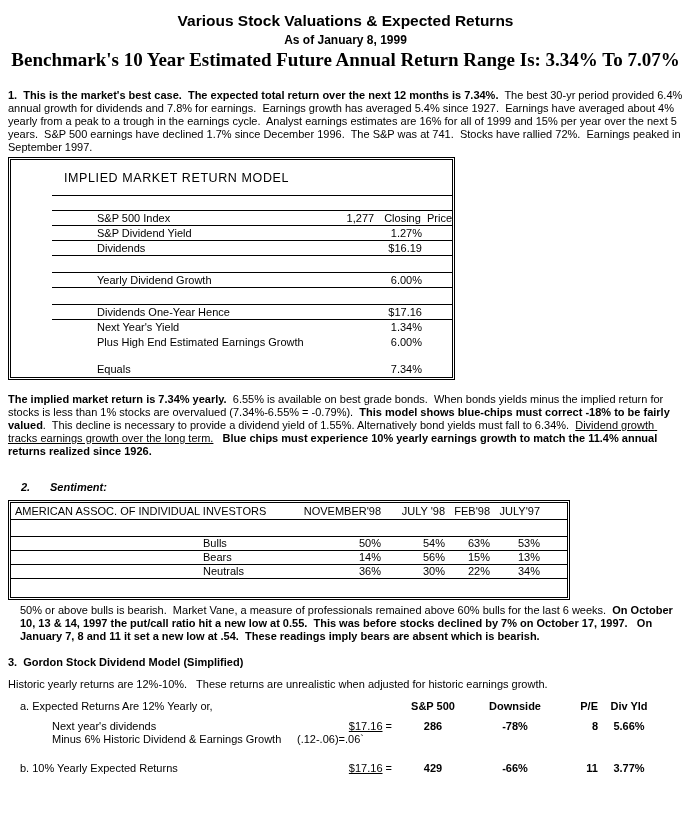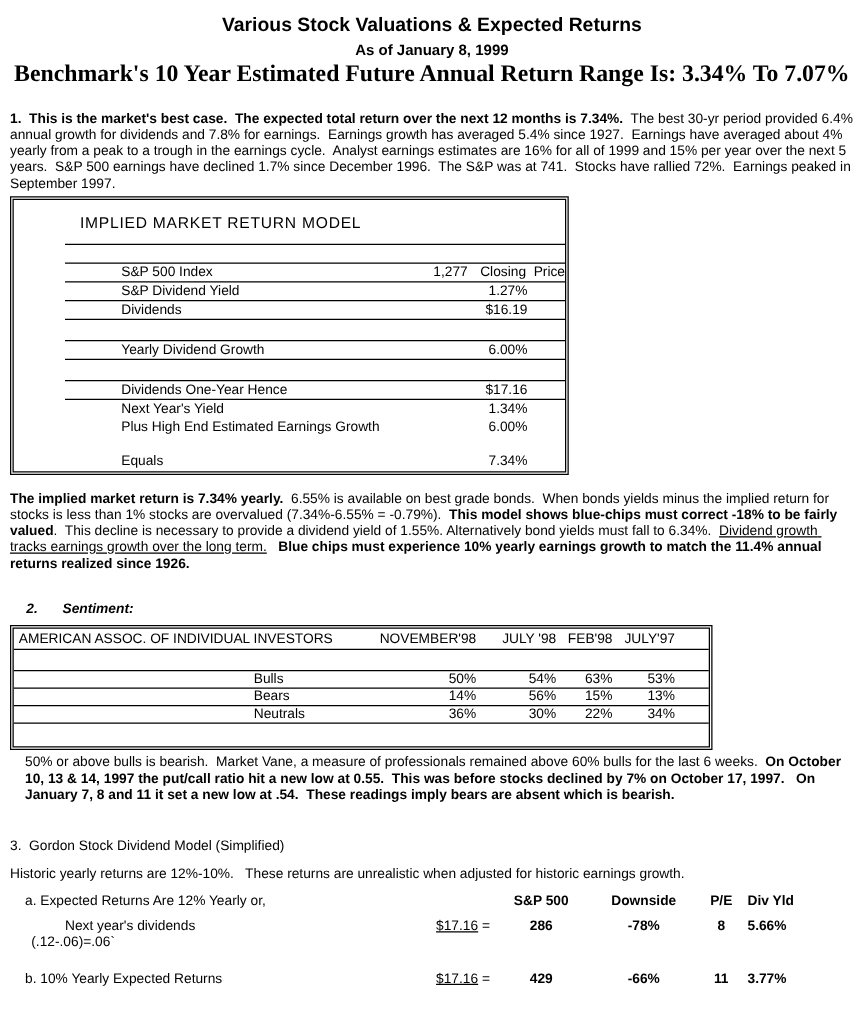--- a/index.html
+++ b/index.html
@@ -42,36 +42,36 @@
     height:14px; line-height:13px; }
   .t2-row.hdr { height:17px; line-height:16px; }
   .t2-row.empty { height:17px; }
   .t2-row.last { height:18px; }
   .t2-row.bb { border-bottom:1px solid #000; }
   .t2-org { padding-left:4px; white-space:nowrap; }
   .t2-name { padding-left:192px; }
   .t2-val { text-align:right; }
 
   .p-sent { margin:4px 8px 0 20px; line-height:13px; white-space:pre-wrap; }
-  .h3 { margin:28px 0 0 8px; font-weight:normal; white-space:pre; }
+  .h3 { margin:13px 0 0 8px; font-weight:bold; white-space:pre; }
   .p-hist { margin:10px 8px 0 8px; line-height:13px; white-space:pre-wrap; }
 
   
   .g-row { display:flex; margin-left:20px; line-height:13px; }
   .g-row.ghead { margin-top:9px; }
   .g-row.l1 { margin-top:7px; }
   .g-row.rb { margin-top:16px; }
   .g-label { width:272px; }
   .g-label .indent { padding-left:32px; display:inline-block; }
   .g-mid { width:100px; text-align:right; white-space:pre; }
   .g-mid.left { text-align:left; padding-left:5px; }
   .g-c1 { width:82px; text-align:center; }
   .g-c2 { width:82px; text-align:center; }
-  .g-c3 { width:42px; text-align:center; }
-  .g-c4 { width:62px; text-align:left; }
+  .g-c3 { width:42px; text-align:right; }
+  .g-c4 { width:62px; text-align:center; }
 </style>
 </head>
 <body>
 
 <div class="center doc-title">Various Stock Valuations &amp; Expected Returns</div>
 <div class="center doc-sub">As of January 8, 1999</div>
 <div class="center doc-bench">Benchmark's 10 Year Estimated Future Annual Return Range Is: 3.34% To 7.07%</div>
 
 <p class="para p1"><span class="bold">1.  This is the market's best case.  The expected total return over the next 12 months is 7.34%.</span><span>  The best 30-yr period provided 6.4% annual growth for dividends and 7.8% for earnings.  Earnings growth has averaged 5.4% since 1927.  Earnings have averaged about 4% yearly from a peak to a trough in the earnings cycle.  Analyst earnings estimates are 16% for all of 1999 and 15% per year over the next 5 years.  S&amp;P 500 earnings have declined 1.7% since December 1996.  The S&amp;P was at 741.  Stocks have rallied 72%.  Earnings peaked in September 1997.</span></p>
 
@@ -170,20 +170,21 @@
 <div class="g-row l1">
   <span class="g-label"><span class="indent">Next year's dividends</span></span>
   <span class="g-mid"><span class="u">$17.16</span><span> =</span></span>
   <span class="g-c1 bold">286</span>
   <span class="g-c2 bold">-78%</span>
   <span class="g-c3 bold">8</span>
   <span class="g-c4 bold">5.66%</span>
 </div>
 
 <div class="g-row">
+  <span class="g-label"><span class="indent">Minus 6% Historic Dividend &amp; Earnings Growth</span></span>
   <span class="g-mid left">(.12-.06)=.06`</span>
 </div>
 
 <div class="g-row rb">
   <span class="g-label">b. 10% Yearly Expected Returns</span>
   <span class="g-mid"><span class="u">$17.16</span><span> =</span></span>
   <span class="g-c1 bold">429</span>
   <span class="g-c2 bold">-66%</span>
   <span class="g-c3 bold">11</span>
   <span class="g-c4 bold">3.77%</span>

